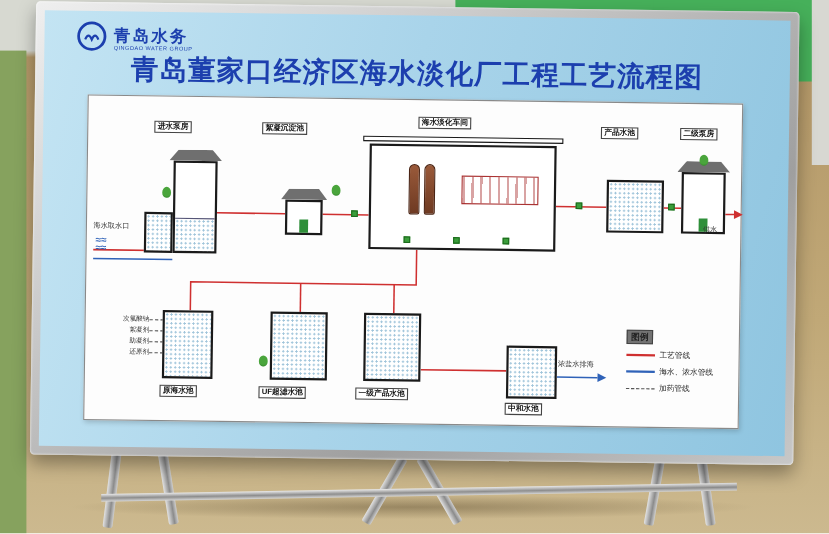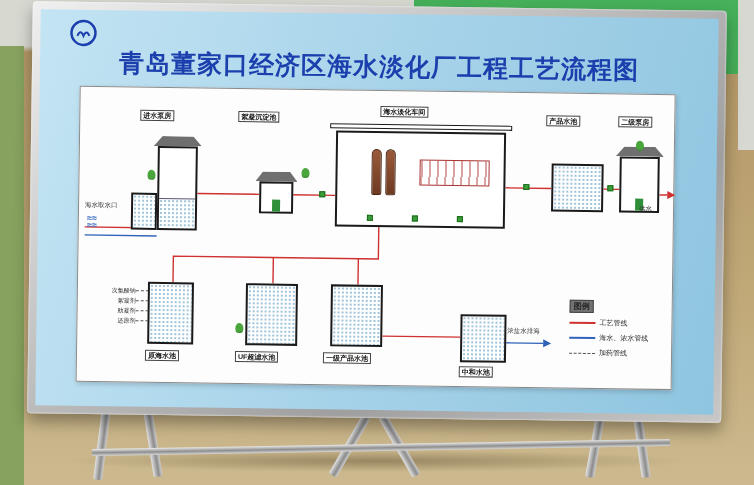--- a/index.html
+++ b/index.html
@@ -82,20 +82,24 @@
   <div class="board">
     <div class="board-face">
 
       <div class="logo">
         <span>
           <svg width="30" height="30" viewBox="0 0 30 30">
             <circle cx="15" cy="15" r="12" fill="none" stroke="#1c3fae" stroke-width="2.5"></circle>
             <path d="M9 18 q3 -7 6 0 q3 -7 6 0" fill="none" stroke="#1c3fae" stroke-width="2"></path>
           </svg>
         </span>
+        <span class="logo-texts">
+          <span class="logo-name">青岛水务</span>
+          <span class="logo-sub">QINGDAO WATER GROUP</span>
+        </span>
       </div>
 
       <div class="title">青岛董家口经济区海水淡化厂工程工艺流程图</div>
 
       <div class="panel">
 
         <svg width="596" height="296" viewBox="0 0 596 296">
           <g fill="none" style="stroke:var(--line-red);" stroke-width="1.4">
             <path d="M6 140 H78"></path>
               <path d="M118 105 H180"></path>

